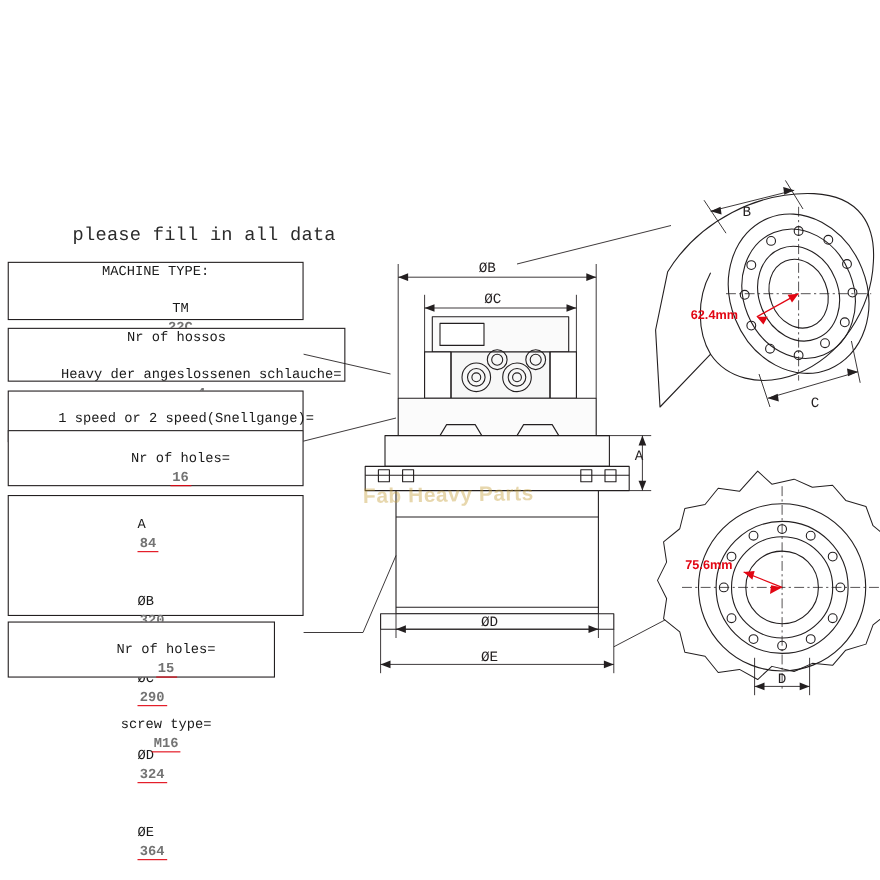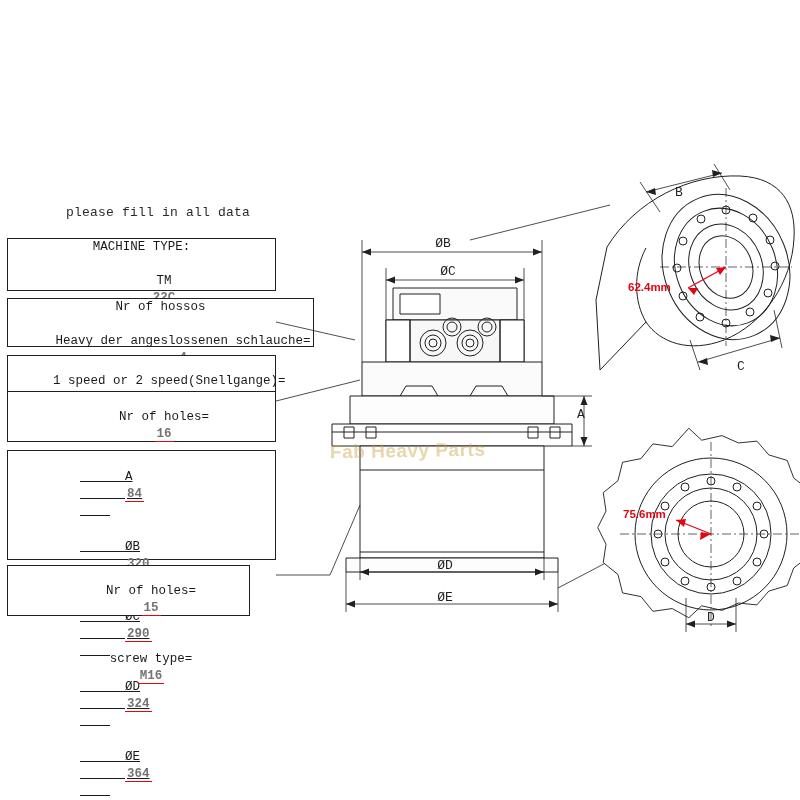--- a/index.html
+++ b/index.html
@@ -14,21 +14,21 @@
     background: #ffffff;
     font-family: "Liberation Mono", monospace;
     overflow: hidden;
   }
   .abs { position: absolute; }
 
   
   .hint {
     left: 66px;
     top: 205px;
-    font-size: 13px;
+    font-size: 17px;
     color: #2b2b2b;
     letter-spacing: .2px;
   }
   .form-box {
     border: 1px solid #231f20;
     background: #ffffff;
     box-sizing: border-box;
     color: #1a1a1a;
     font-size: 12.5px;
     line-height: 17px;
@@ -45,21 +45,21 @@
     padding: 0 2px;
   }
 
   #box1 { left: 7px;  top: 238px; width: 269px; height: 53px; }
   #box2 { left: 7px;  top: 298px; width: 307px; height: 49px; }
   #box3 { left: 7px;  top: 355px; width: 269px; height: 47px; }
   #box4 { left: 7px;  top: 391px; width: 269px; height: 51px; }
   #box5 { left: 7px;  top: 450px; width: 269px; height: 110px; padding-left: 72px; }
   #box6 { left: 7px;  top: 565px; width: 243px; height: 51px; }
 
-  #box5 .line { margin: 1px 0; text-decoration: underline; }
+  #box5 .line { margin: 1px 0; }
 
   
   #watermark {
     left: 330px;
     top: 440px;
     font-family: "Liberation Sans", sans-serif;
     font-size: 19px;
     font-weight: bold;
     color: rgba(198,160,60,0.42);
     letter-spacing: .5px;

